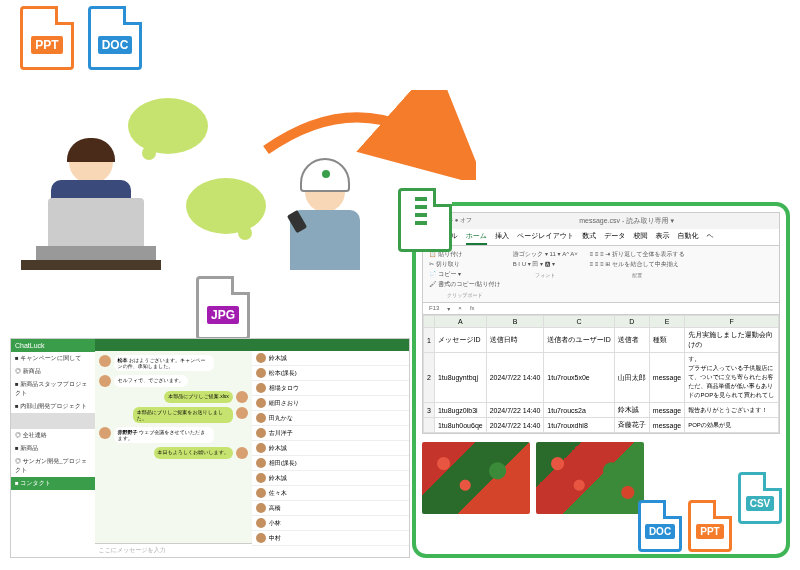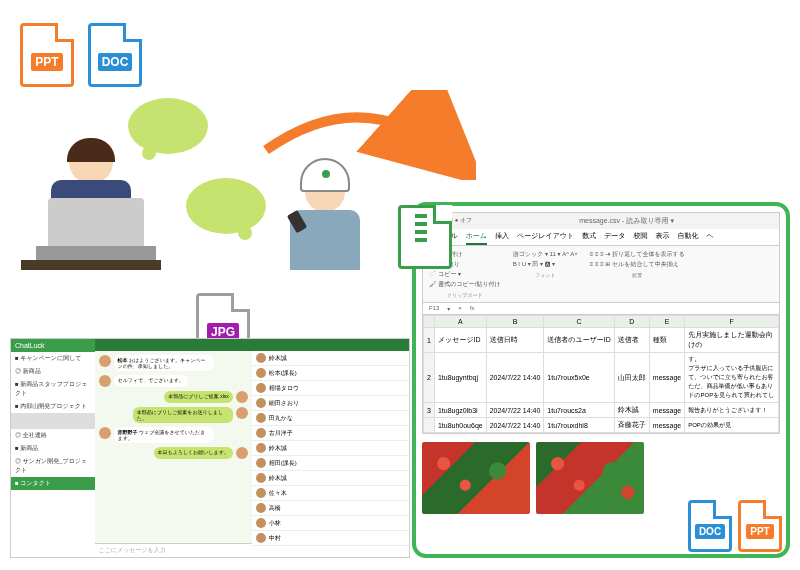--- a/index.html
+++ b/index.html
@@ -1,17 +1,17 @@
 <!DOCTYPE html>
 <html><head>
 <meta charset="utf-8">
 <style>
 * { margin:0; padding:0; box-sizing:border-box; }
 body { width:800px; height:570px; font-family:sans-serif; position:relative; background:#fff; overflow:hidden; }
-.file-icon { width:54px; height:64px; background:#fff; border:3px solid; border-radius:4px; position:relative; display:inline-flex; align-items:center; justify-content:center;margin-top:17px; }
+.file-icon { width:54px; height:64px; background:#fff; border:3px solid; border-radius:4px; position:relative; display:inline-flex; align-items:center; justify-content:center; }
 .file-icon::before { content:''; position:absolute; top:-3px; right:-3px; width:16px; height:16px; background:#fff; border-left:3px solid; border-bottom:3px solid; border-color:inherit; }
 .file-icon .lbl { font-size:12px; font-weight:bold; color:#fff; padding:2px 4px; border-radius:2px; margin-top:14px; }
 .fi-ppt { border-color:#f57c2a; } .fi-ppt .lbl { background:#f57c2a; }
 .fi-doc { border-color:#2a8fd4; } .fi-doc .lbl { background:#2a8fd4; }
 .fi-jpg { border-color:#9e9e9e; } .fi-jpg .lbl { background:#a21caf; }
 .fi-csv { border-color:#3ab0bd; } .fi-csv .lbl { background:#3ab0bd; }
 .fi-zip { border-color:#3a9d4a; background:#fff; }
 .fi-zip::after { content:''; position:absolute; left:14px; top:6px; width:12px; height:32px; background:repeating-linear-gradient(to bottom,#3a9d4a 0 4px,#fff 4px 8px); }
 .top-files { position:absolute; top:6px; left:20px; display:flex; gap:14px; }
 .bubble { position:absolute; background:#c7e36f; border-radius:50%; }
@@ -331,14 +331,17 @@
     <div class="veg"></div>
     <div class="veg" style="background:linear-gradient(135deg,#2a6a2a 25%,#c4342a 25% 55%,#3a8a3a 55%)"></div>
   </div>
   <div class="bottom-files">
     <div class="file-icon fi-doc">
         <span class="lbl">DOC</span>
       </div>
     <div class="file-icon fi-ppt">
         <span class="lbl">PPT</span>
       </div>
+    <div class="file-icon fi-csv csv-off">
+        <span class="lbl">CSV</span>
+      </div>
   </div>
 </div>
 
 </body></html>

